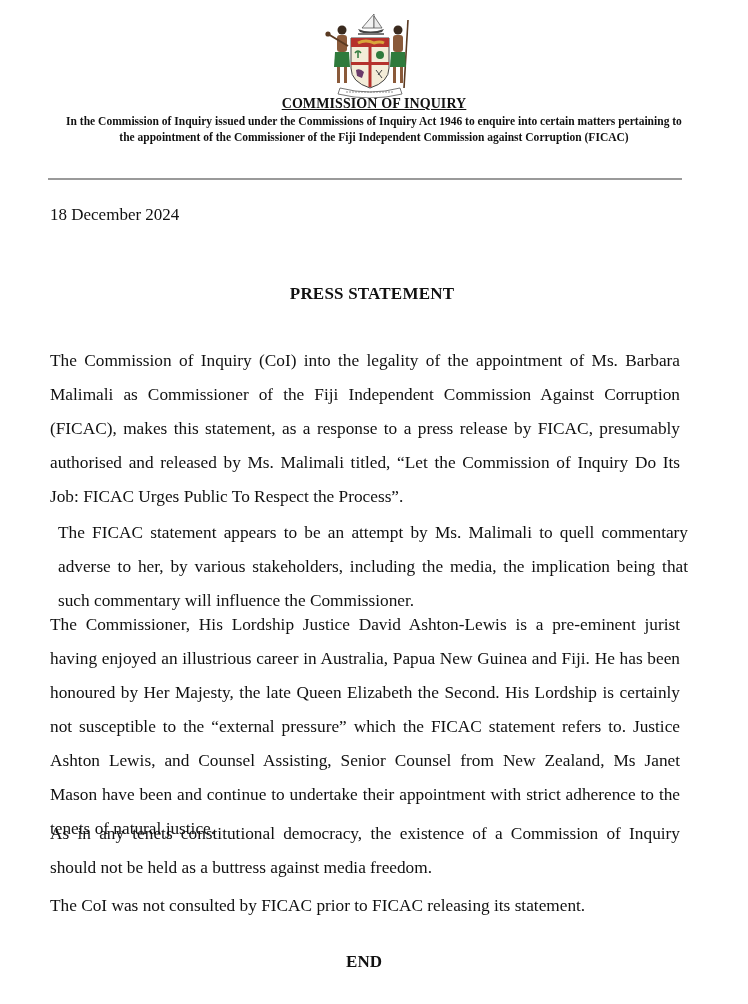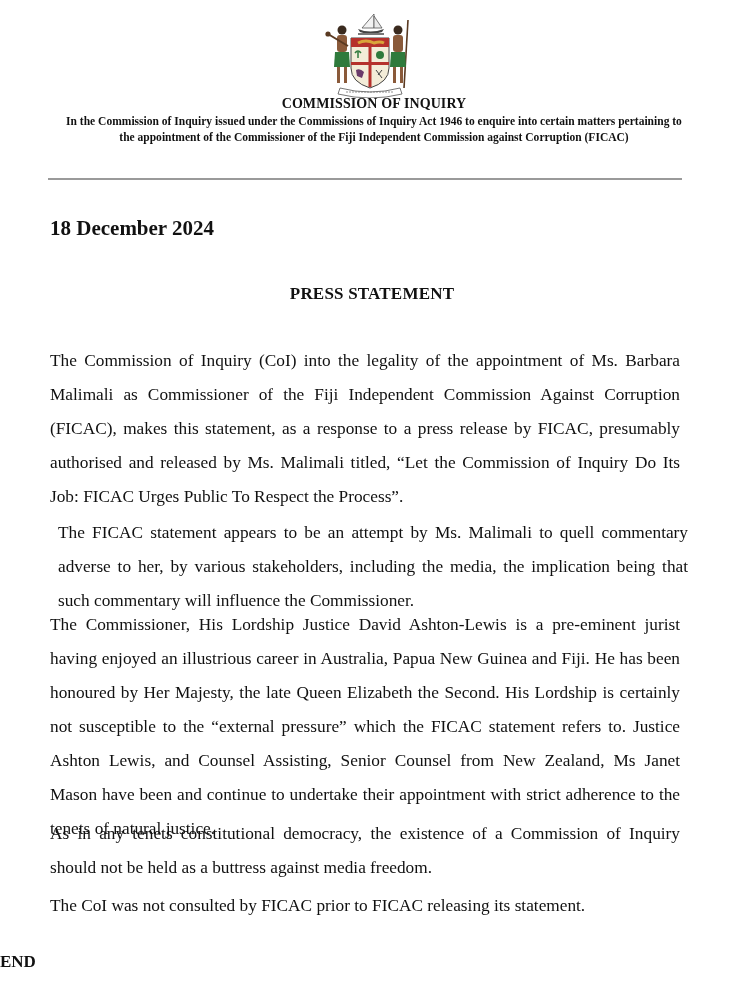--- a/index.html
+++ b/index.html
@@ -24,20 +24,21 @@
     }
     .header-title {
       position: absolute;
       top: 96px;
       left: 0;
       width: 748px;
       text-align: center;
       font-weight: bold;
       font-size: 14px;
       letter-spacing: 0.1px;
+      text-decoration: underline;
     }
     .header-sub {
       position: absolute;
       top: 113px;
       left: 40px;
       width: 668px;
       text-align: center;
       font-weight: bold;
       font-size: 12.4px;
       line-height: 16px;
@@ -47,24 +48,24 @@
     .divider {
       position: absolute;
       top: 178px;
       left: 48px;
       width: 634px;
       height: 0;
       border-top: 2px solid #9a9a9a;
     }
     .date {
       position: absolute;
-      top: 216px;
+      top: 205px;
       left: 50px;
-      font-weight: bold;
-      font-size: 21px;
+      font-weight: normal;
+      font-size: 17px;
     }
     .title {
       position: absolute;
       top: 284px;
       left: 0;
       width: 728px;
       text-align: center;
       font-weight: bold;
       font-size: 17px;
       letter-spacing: 0.2px;
@@ -82,20 +83,21 @@
     .p1 { top: 344px; }
     .p2 { top: 508px; }
     .p3 { top: 608px; }
     .p4 { top: 817px; }
     .p5 { top: 889px; }
     .end {
       position: absolute;
       top: 952px;
       left: 0;
       width: 728px;
+      text-align: center;
       font-weight: bold;
       font-size: 17px;
     }
   </style>
 </head>
 <body>
 
 <svg class="crest" viewBox="0 0 96 86" xmlns="http://www.w3.org/2000/svg">
 
   <g>

